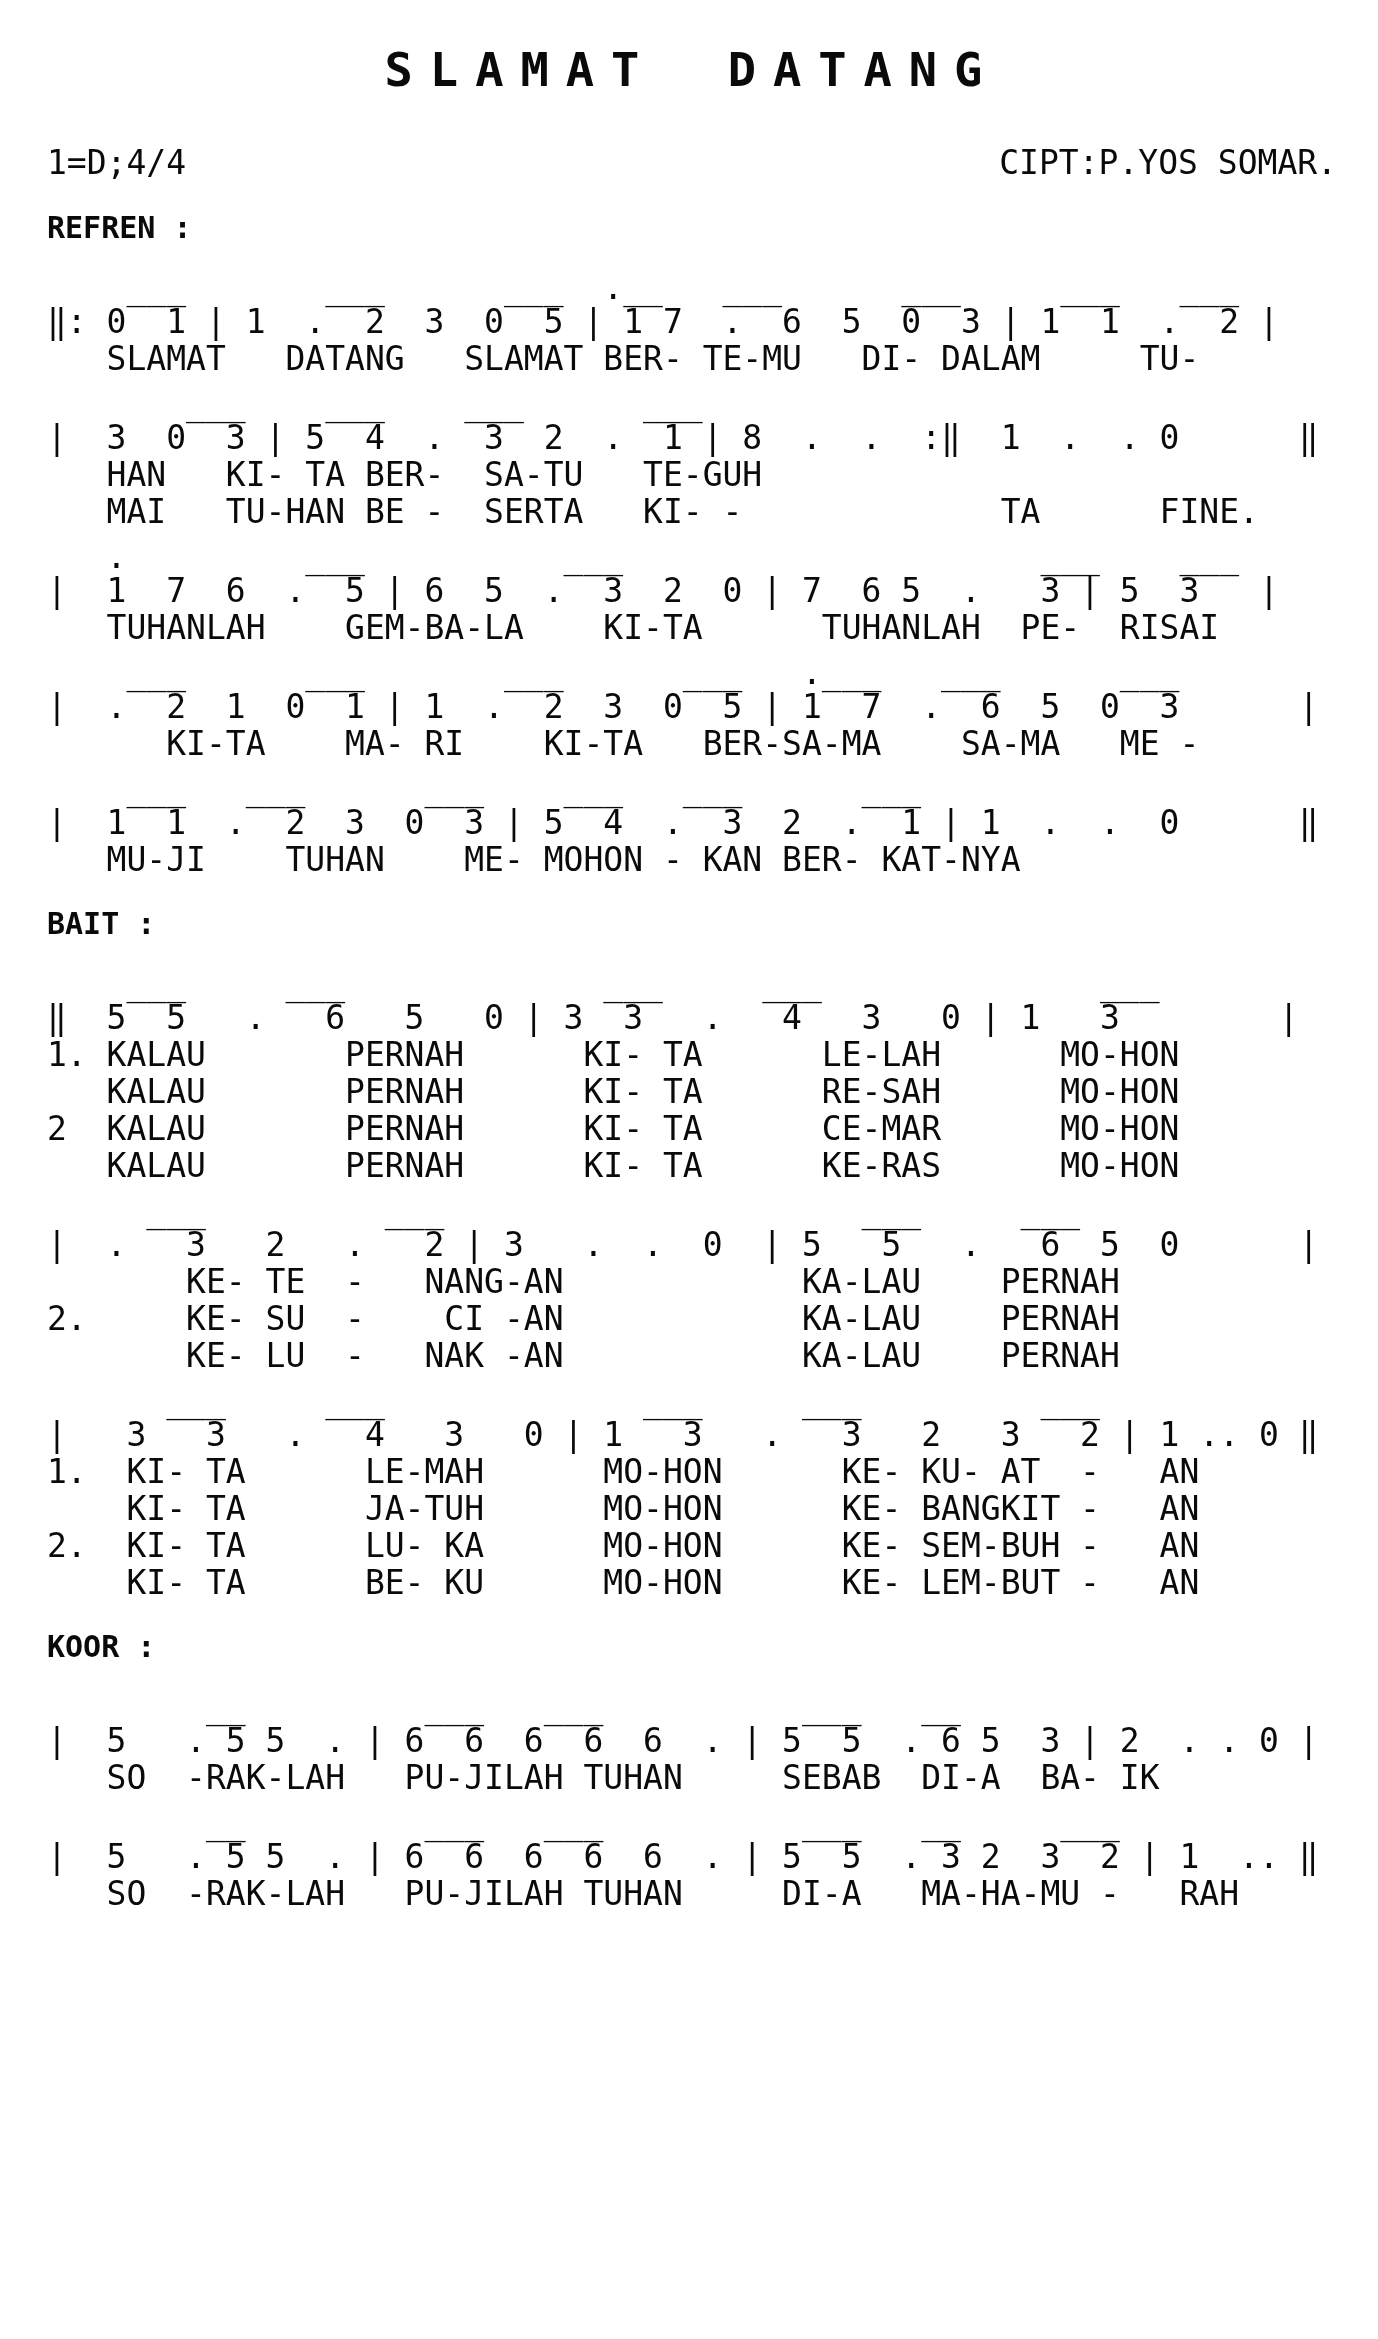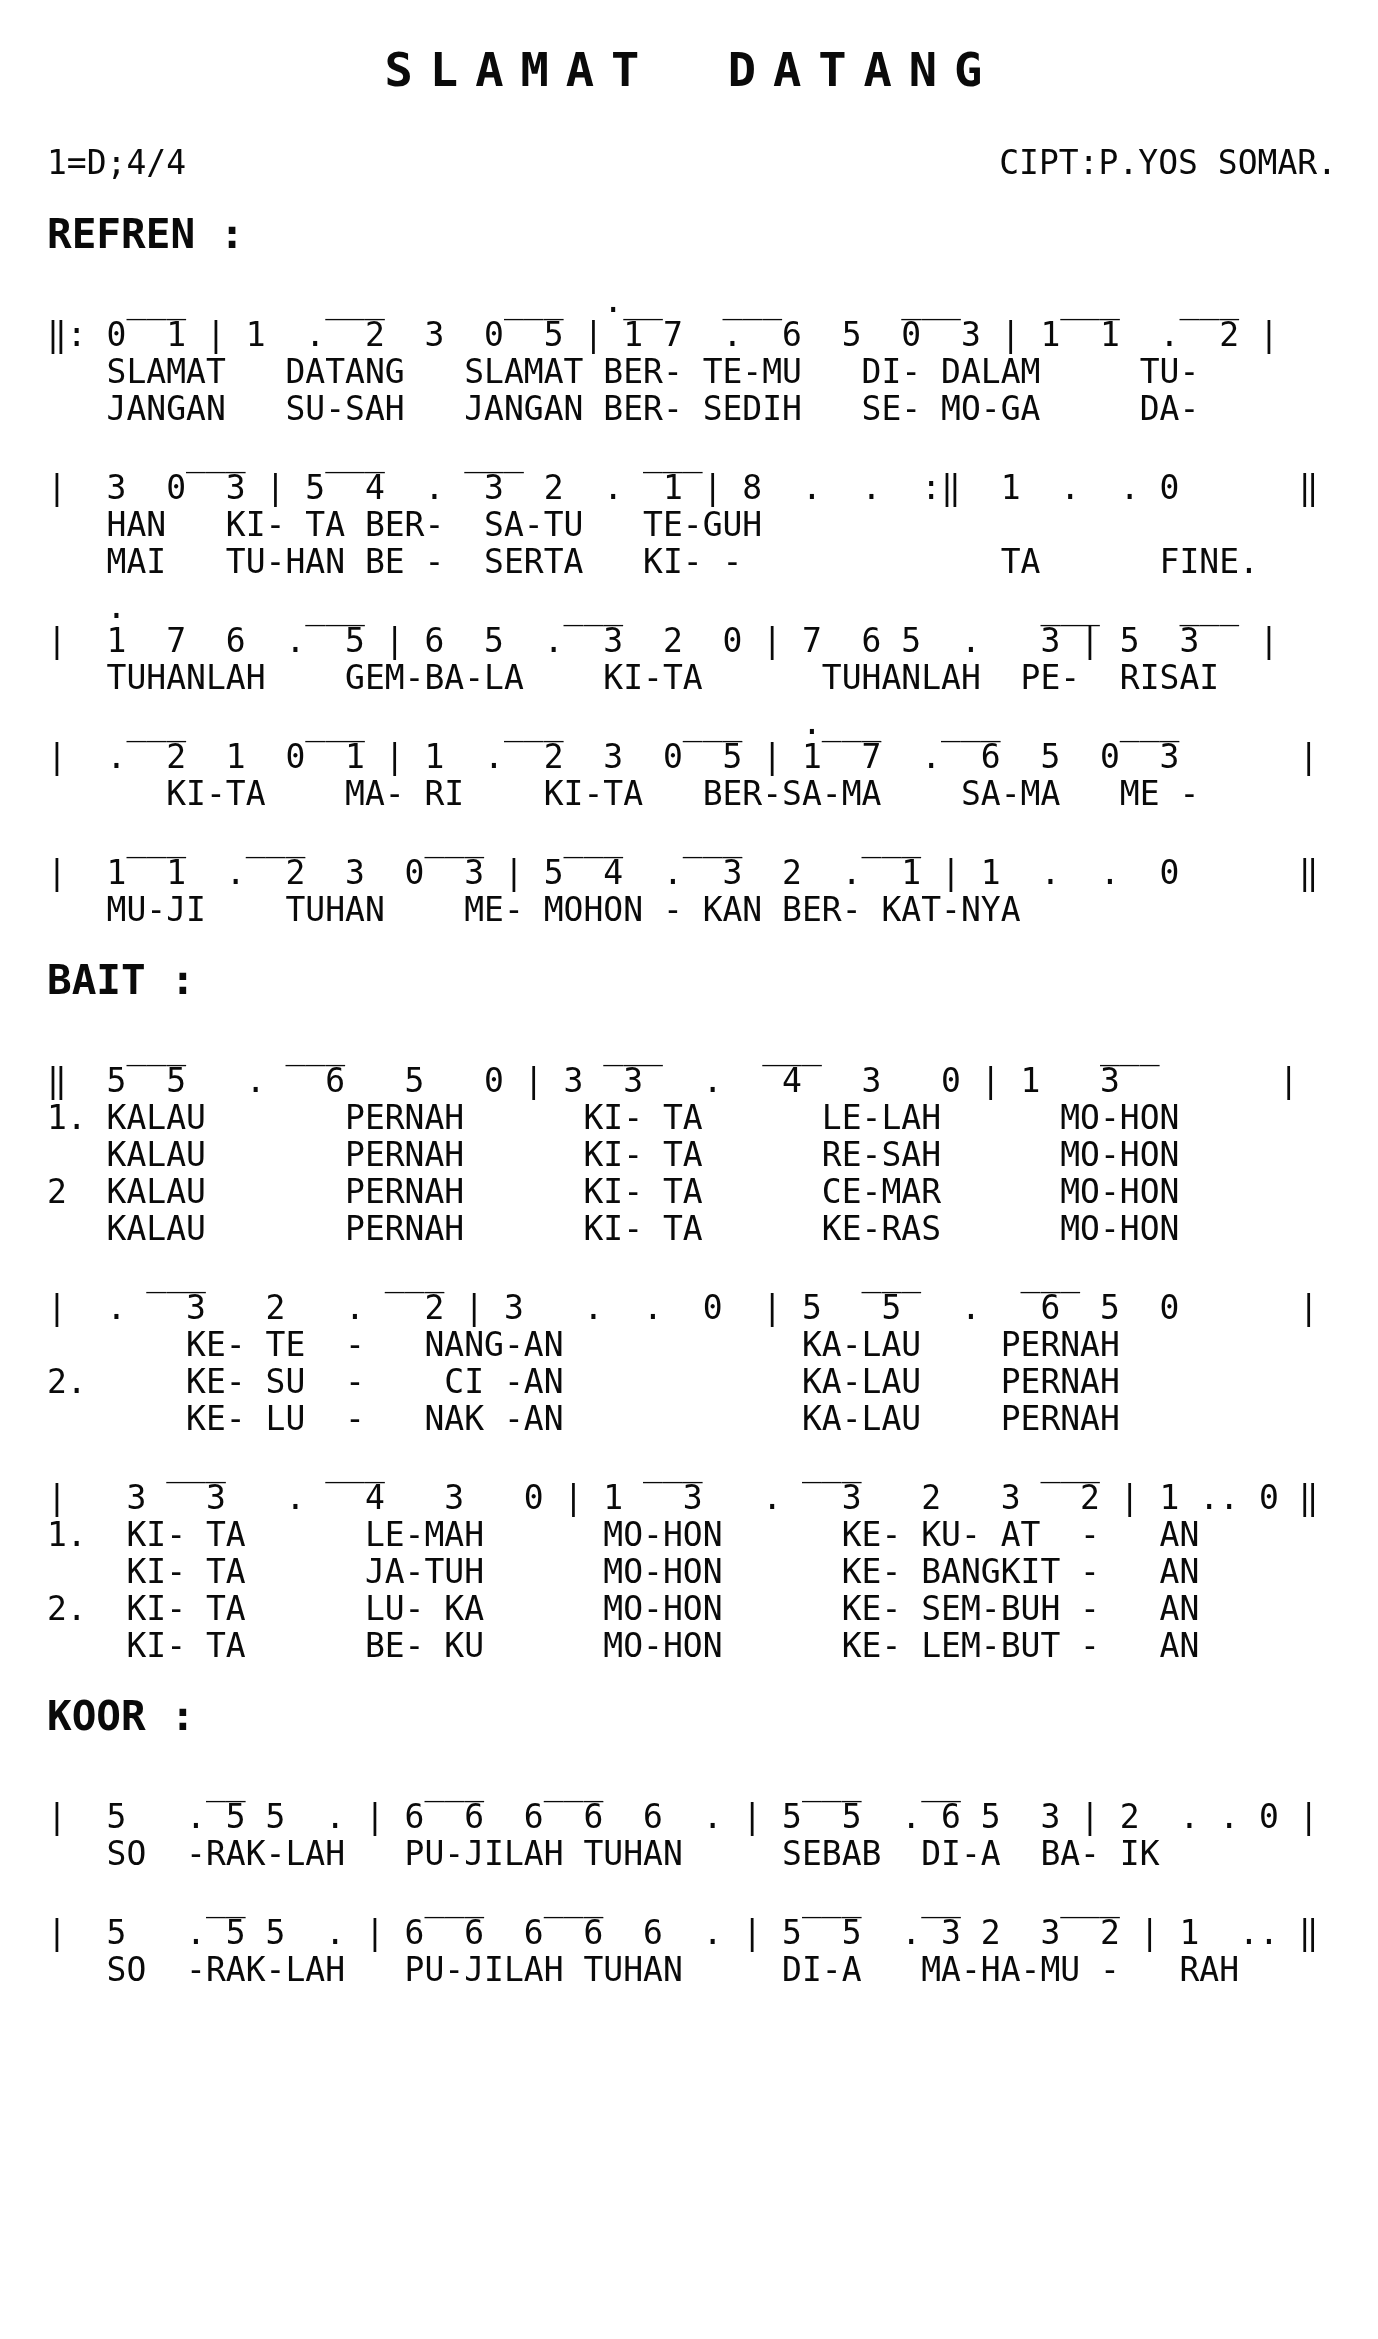--- a/index.html
+++ b/index.html
@@ -1,20 +1,20 @@
 <!DOCTYPE html>
 <html><head>
 <meta charset="utf-8">
 <style>
   html,body{margin:0;padding:0;background:#ffffff;}
   body{width:1378px;height:2339px;color:#0a0a0a;font-family:"DejaVu Sans Mono",monospace;overflow:hidden;}
   .sheet{padding:26px 41px 0 47px;}
   .title{text-align:center;font-weight:bold;font-size:47px;letter-spacing:17px;word-spacing:26px;margin:16px 0 0 0;white-space:pre;}
   .meta{display:flex;justify-content:space-between;align-items:baseline;font-size:33px;margin-top:46px;}
-  .section-heading{font-weight:bold;font-size:41px;margin:28px 0 36px 0;white-space:pre;}
+  .section-heading{font-weight:bold;font-size:30px;margin:28px 0 36px 0;white-space:pre;}
   .system{margin-bottom:20px;}
   .row{white-space:pre;font-size:33px;line-height:37px;letter-spacing:0;}
   .row-above{line-height:14px;height:22px;overflow:visible;}
   .row-notes{font-weight:normal;}
   .row-lyric{font-weight:normal;}
 </style>
 </head>
 <body>
 
 <div class="sheet">
@@ -22,21 +22,20 @@
   <div class="meta">
     <span>1=D;4/4</span>
     <span>CIPT:P.YOS SOMAR.</span>
   </div>
   <div>
       <div class="section-heading">REFREN :</div>
       <div class="system">
         <div class="row row-above">    ___       ___      ___  .__   ___      ___     ___   ___</div>
         <div class="row row-notes">‖: 0  1 | 1  .  2  3  0  5 | 1 7  .  6  5  0  3 | 1  1  .  2 |</div>
         <div class="row row-lyric">   SLAMAT   DATANG   SLAMAT BER- TE-MU   DI- DALAM     TU-</div>
-        <div class="row row-lyric">   JANGAN   SU-SAH   JANGAN BER- SEDIH   SE- MO-GA     DA-</div>
       </div>
       <div class="system">
         <div class="row row-above">       ___    ___    ___      ___</div>
         <div class="row row-notes">|  3  0  3 | 5  4  .  3  2  .  1 | 8  .  .  :‖  1  .  . 0      ‖</div>
         <div class="row row-lyric">   HAN   KI- TA BER-  SA-TU   TE-GUH</div>
         <div class="row row-lyric">   MAI   TU-HAN BE -  SERTA   KI- -             TA      FINE.</div>
       </div>
       <div class="system">
         <div class="row row-above">   .         ___          ___                     ___    ___</div>
         <div class="row row-notes">|  1  7  6  .  5 | 6  5  .  3  2  0 | 7  6 5  .   3 | 5  3   |</div>

